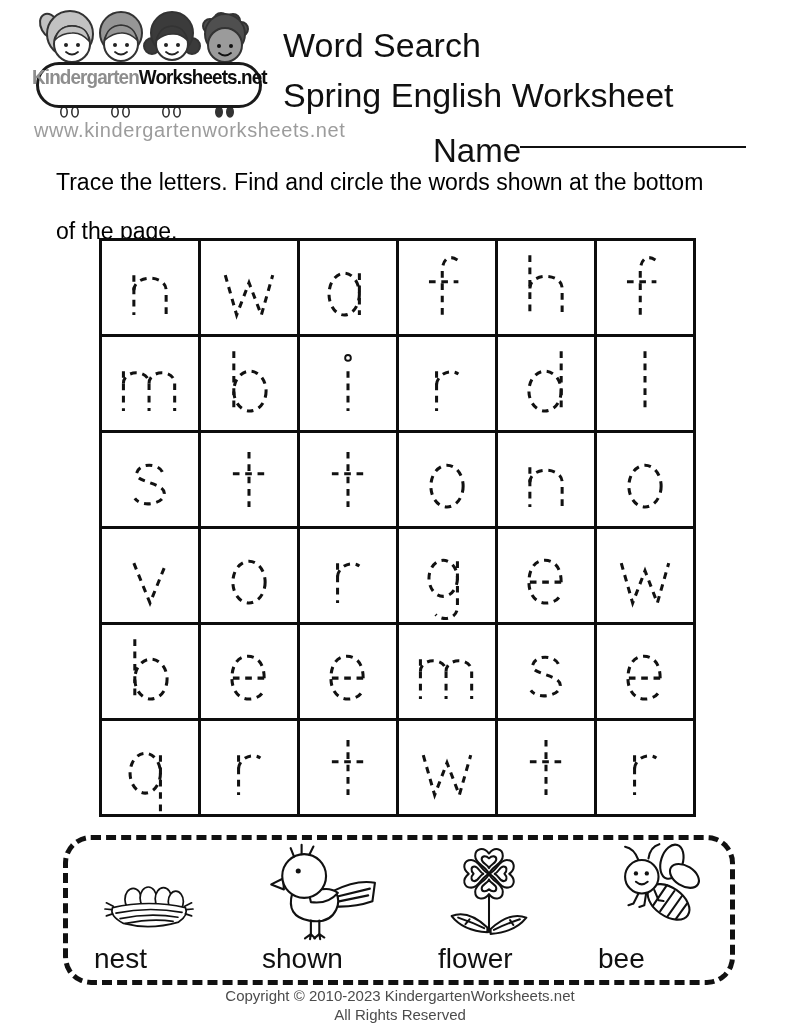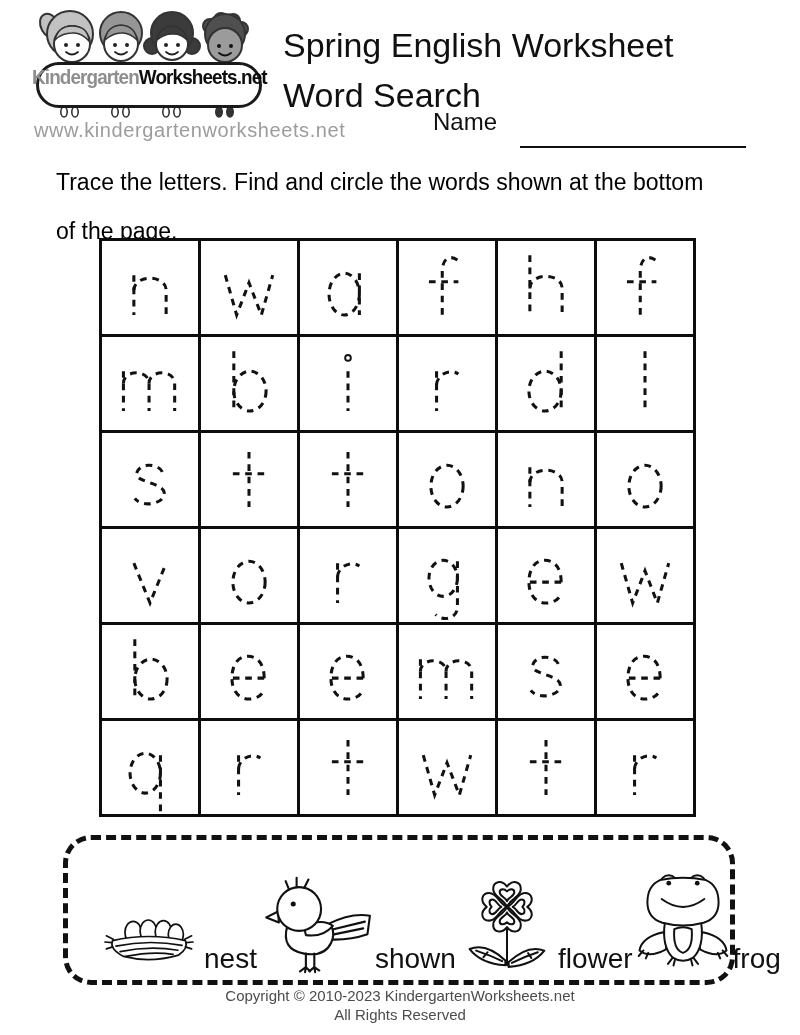--- a/index.html
+++ b/index.html
@@ -16,42 +16,42 @@
     border:3px solid #1a1a1a;border-radius:23px;
     display:flex;align-items:flex-start;justify-content:center;
   }
   .sign-inner{white-space:nowrap;transform:scaleX(.9);transform-origin:center;font-size:21px;letter-spacing:-1px;}
   .brand-light{color:#8e8e8e;font-weight:600;}
   .brand-bold{color:#0d0d0d;font-weight:800;}
   #site-url{left:34px;top:119px;font-size:20px;color:#9c9c9c;letter-spacing:.6px;}
 
   
   #title{left:283px;top:20px;font-size:34px;line-height:50px;color:#101010;}
-  #name-row-label{left:433px;top:108px;font-size:24px;}
+  #name-row-label{left:433px;top:132px;font-size:33px;}
   #name-line{left:520px;top:125px;width:226px;height:21px;border-bottom:2.5px solid #101010;}
 
   
   #instructions{left:56px;top:158px;font-size:23px;line-height:49px;color:#000000;white-space:nowrap;}
 
   
   #letter-grid{
     left:99px;top:238px;display:grid;
     grid-template-columns:repeat(6,96px);grid-auto-rows:93px;gap:3px;
     background:#0d0d0d;border:3px solid #0d0d0d;position:absolute;
   }
   .cell{background:#fff;display:flex;align-items:center;justify-content:center;}
   .cell svg{width:96px;height:93px;}
 
   
   #word-bank{
     left:63px;top:835px;width:610px;height:140px;padding:0 26px;
     border:5px dashed #111;border-radius:28px;
     display:flex;align-items:flex-end;justify-content:space-between;
   }
-  .bank-item{display:flex;flex-direction:row;align-items:flex-end;justify-content:flex-end;padding-bottom:5px;}
+  .bank-item{display:flex;flex-direction:column;align-items:flex-start;justify-content:flex-end;padding-bottom:5px;}
   .bank-label{font-size:28px;color:#101010;margin-top:1px;}
   .art path,.art circle,.art ellipse{stroke:#111;stroke-width:2.5;fill:#fff;stroke-linejoin:round;stroke-linecap:round;}
   .art .ln{fill:none;}
   .art .dot{fill:#111;stroke:none;}
 
   
   #footer{left:0;top:986px;width:800px;text-align:center;font-size:15px;line-height:19px;color:#4c4c4c;}
 </style>
 </head>
 <body>
@@ -111,22 +111,22 @@
       <ellipse cx="202" cy="104" rx="3.2" ry="5" fill="#333"></ellipse>
   </g>
 </svg>
 
 <div id="sign" class="abs">
   <div class="sign-inner"><span class="brand-light">Kindergarten</span><span class="brand-bold">Worksheets.net</span></div>
 </div>
 <div id="site-url" class="abs">www.kindergartenworksheets.net</div>
 
 <div id="title" class="abs">
+  <div>Word Search</div>
   <div>Spring English Worksheet</div>
-  <div>Word Search</div>
 </div>
 <div id="name-row-label" class="abs">Name</div>
 <div id="name-line" class="abs"></div>
 
 <div id="instructions" class="abs">
   <div>Trace the letters. Find and circle the words shown at the bottom</div>
   <div>of the page.</div>
 </div>
 
 <div id="letter-grid">
@@ -393,37 +393,20 @@
         <path class="ln" d="M0 -7 C-2 -12 -9 -13 -9 -18 C-9 -22 -4 -23 0 -19 C4 -23 9 -22 9 -18 C9 -13 2 -12 0 -7"></path>
       </g>
       <path d="M58 120 Q34 98 14 106 Q28 124 58 126 Z"></path>
       <path class="ln" d="M22 108 Q40 114 54 121 M36 110 L31 116"></path>
       <path d="M62 122 Q86 100 106 108 Q92 126 62 128 Z"></path>
       <path class="ln" d="M98 110 Q80 116 66 123 M86 111 L90 117"></path>
     </svg>
     <div class="bank-label">flower</div>
   </div>
 
-  <div class="bank-item">
-    <svg class="art" width="100" height="106" viewBox="0 0 116 134">
-      <path d="M33 80 Q6 86 3 103 Q15 113 36 102 Q41 92 33 80 Z"></path>
-      <path d="M83 80 Q110 86 113 103 Q101 113 80 102 Q75 92 83 80 Z"></path>
-      <path class="ln" d="M8 103 L2 110 M14 106 L11 113 M108 103 L114 110 M102 106 L105 113"></path>
-      <path d="M35 68 Q31 98 45 112 Q58 120 71 112 Q85 98 81 68 Z"></path>
-      <path class="ln" d="M47 76 Q45 102 58 106 Q71 102 69 76 Q58 71 47 76 Z"></path>
-      <circle cx="40" cy="19" r="11"></circle>
-        <circle cx="76" cy="19" r="11"></circle>
-      <path d="M29 14 Q13 21 13 42 Q13 62 32 68 Q58 75 84 68 Q103 62 103 42 Q103 21 87 14 Q58 8 29 14 Z"></path>
-      <circle class="dot" cx="40" cy="18" r="3"></circle>
-        <circle class="dot" cx="76" cy="18" r="3"></circle>
-      <path class="ln" d="M31 38 Q58 58 85 38"></path>
-      <path class="ln" d="M45 112 L39 120 M48 114 L46 122 M71 112 L77 120 M68 114 L70 122"></path>
-    </svg>
-    <div class="bank-label">frog</div>
-  </div>
 
   <div class="bank-item">
     <svg class="art" width="106" height="102" viewBox="0 0 126 122">
       <ellipse cx="88" cy="26" rx="13" ry="21" transform="rotate(18 88 26)"></ellipse>
       <ellipse cx="103" cy="43" rx="19" ry="12" transform="rotate(32 103 43)"></ellipse>
       <ellipse cx="84" cy="74" rx="28" ry="17" transform="rotate(35 84 74)"></ellipse>
       <path class="ln" d="M65 79 L82 54 M74 85 L91 61 M83 91 L100 67 M93 94 L106 76"></path>
       <path class="ln" d="M48 24 Q43 10 32 8 M60 22 Q62 8 73 5"></path>
       <circle cx="52" cy="44" r="20"></circle>
       <circle class="dot" cx="45" cy="40" r="2.6"></circle>

